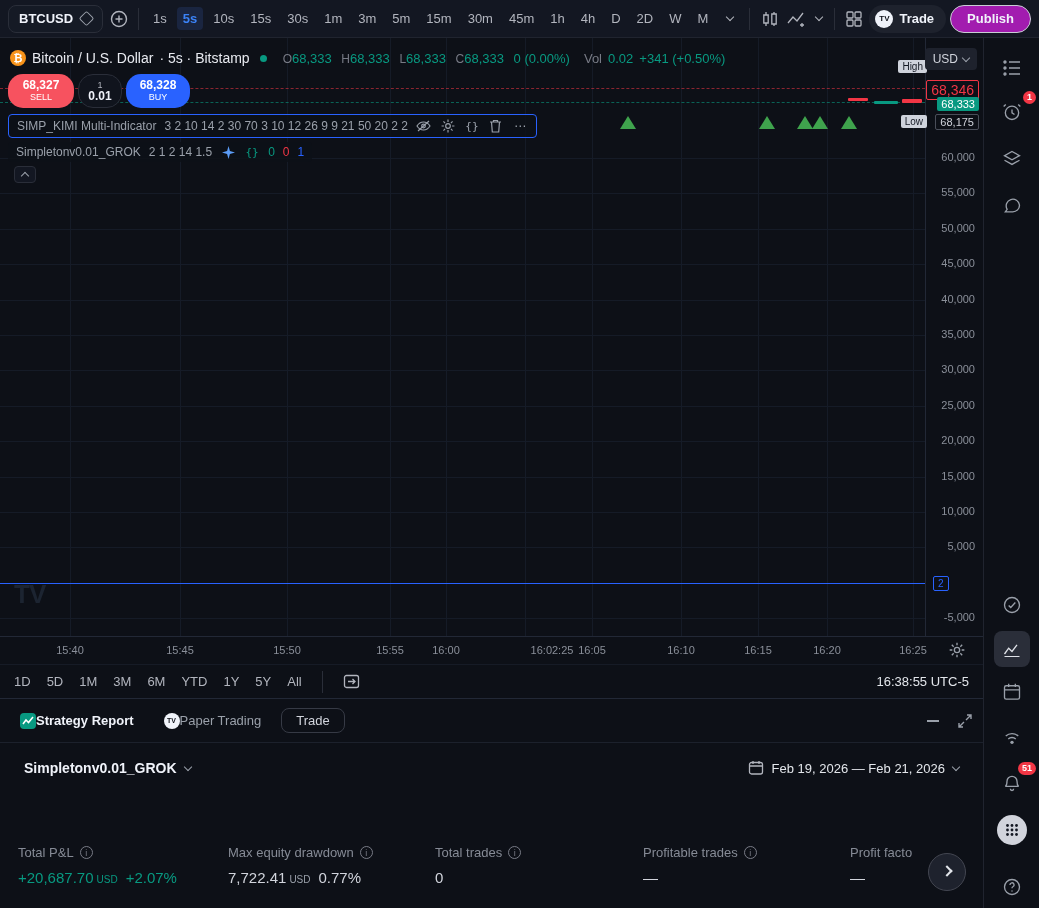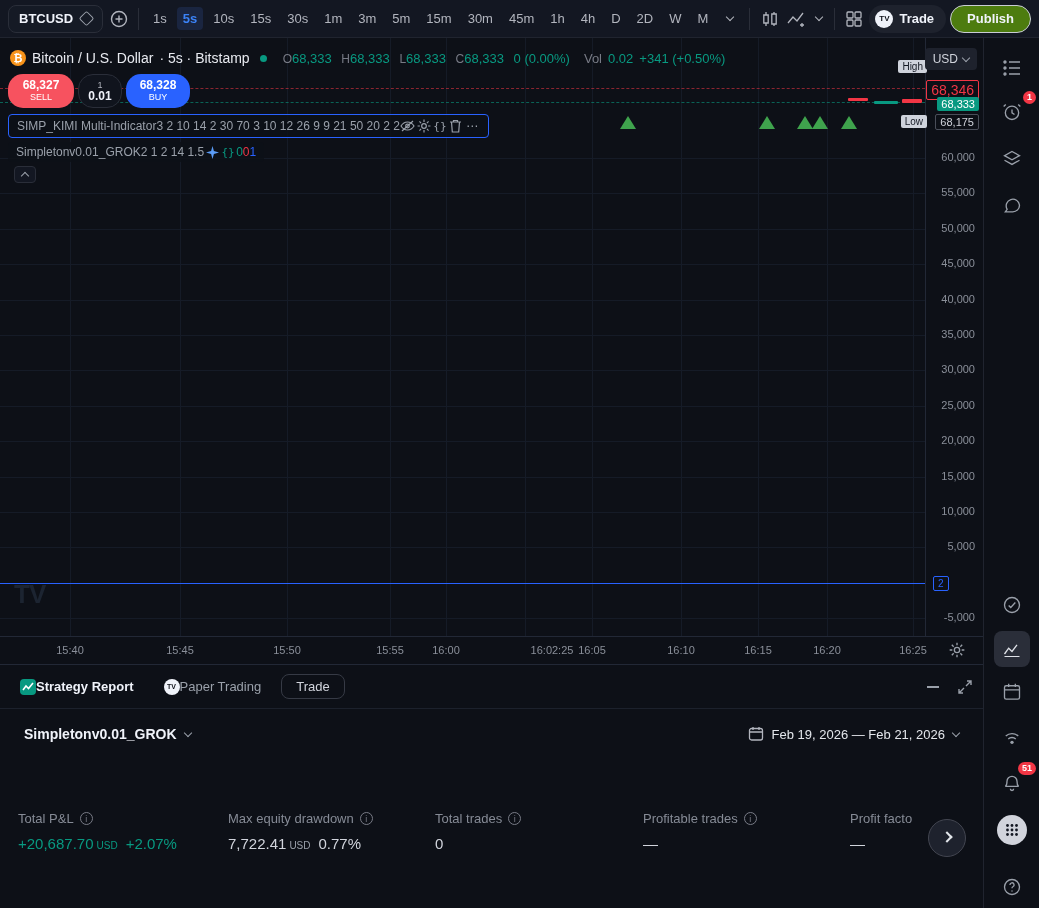--- a/index.html
+++ b/index.html
@@ -21,21 +21,21 @@
   .tf.active { color:#3b82f6; font-weight:bold; background:#1a2540; }
   .chev { display:inline-block; width:6px; height:6px; border-right:1.5px solid currentColor;
     border-bottom:1.5px solid currentColor; transform:rotate(45deg); margin-top:-3px; }
   .chev-up { transform:rotate(-135deg); margin-top:3px; }
   .chev-right { transform:rotate(-45deg); }
   .trade-pill { margin-left:auto; display:flex; align-items:center; gap:6px; background:#1e222d;
     border-radius:16px; padding:4px 12px 4px 6px; height:28px; cursor:pointer; }
   .tv-circle { width:18px; height:18px; border-radius:50%; background:#f0f3fa; color:#0d1017;
     font-size:8px; font-weight:bold; display:flex; align-items:center; justify-content:center; }
   .trade-pill span.lbl, .publish-pill { font-size:13px; font-weight:bold; color:#f0f3fa; }
-  .publish-pill { background:#4d7c0f; border:1px solid #c9cdd5; border-radius:16px;
+  .publish-pill { background:#a21caf; border:1px solid #c9cdd5; border-radius:16px;
     padding:5px 16px; height:28px; display:flex; align-items:center; cursor:pointer; }
 
   
   .main { display:flex; height:870px; }
   .chart-col { width:983px; display:flex; flex-direction:column; }
 
   
   .chart-area { position:relative; height:598px; background:#0d1017; overflow:hidden; }
   .vgrid { position:absolute; top:0; bottom:0; left:70px; width:1px; background:#151b27;
     box-shadow:110px 0 #151b27,217px 0 #151b27,320px 0 #151b27,376px 0 #151b27,455px 0 #151b27,
@@ -64,21 +64,21 @@
   .ow-box { height:34px; border-radius:15px; display:flex; flex-direction:column;
     align-items:center; justify-content:center; cursor:pointer; }
   .ow-sell { width:66px; background:#f7525f; color:#fff; }
   .ow-mid { width:44px; background:#10141d; border:1px solid #2a2e39; color:#f0f3fa; cursor:default; }
   .ow-buy { width:64px; background:#2962ff; color:#fff; }
   .ow-price { font-size:12px; font-weight:bold; line-height:13px; }
   .ow-sub { font-size:9px; line-height:11px; }
   .ow-spread { font-size:9px; color:#b2b5be; line-height:10px; }
   .ow-qty { font-size:12px; font-weight:bold; line-height:13px; }
 
-  .ind-row { position:absolute; left:8px; display:flex; align-items:center; 
+  .ind-row { position:absolute; left:8px; display:flex; align-items:center; gap:8px;
     font-size:12px; color:#9aa0aa; z-index:5; background:rgba(13,16,23,.85); padding:2px 8px;
     border-radius:4px;text-align:center; }
   .ind1 { top:76px; border:1px solid #2962ff; height:24px; }
   .ind2 { top:104px; height:20px; }
   .ind-ic { width:16px; height:16px; display:flex; align-items:center; justify-content:center;
     color:#9aa0aa; cursor:pointer; }
   .braces { font-family:"DejaVu Sans Mono",monospace; font-size:11px; }
   .braces.teal { color:#089981; }
   .val-teal { color:#089981; } .val-red { color:#f23645; } .val-blue { color:#2962ff; }
   .collapse-btn { position:absolute; left:14px; top:128px; width:22px; height:17px;
@@ -371,20 +371,39 @@
         <span class="tlabel" style="left:827px">16:20</span>
         <span class="tlabel" style="left:913px">16:25</span>
         <span class="taxis-gear">
           <svg width="16" height="16" viewBox="0 0 24 24" fill="none" stroke="#9aa0aa" stroke-width="2">
               <circle cx="12" cy="12" r="4"></circle>
               <path d="M12 1v4M12 19v4M1 12h4M19 12h4M4.2 4.2l2.8 2.8M17 17l2.8 2.8M19.8 4.2L17 7M7 17l-2.8 2.8"></path>
             </svg>
         </span>
       </div>
 
+      <div class="range-bar">
+        <span class="range-item">1D</span>
+        <span class="range-item">5D</span>
+        <span class="range-item">1M</span>
+        <span class="range-item">3M</span>
+        <span class="range-item">6M</span>
+        <span class="range-item">YTD</span>
+        <span class="range-item">1Y</span>
+        <span class="range-item">5Y</span>
+        <span class="range-item">All</span>
+        <span class="divider"></span>
+        <span class="range-item">
+          <svg width="17" height="17" viewBox="0 0 17 17" fill="none" stroke="#b2b5be" stroke-width="1.3">
+              <rect x="1.5" y="2.5" width="14" height="12" rx="2"></rect>
+              <path d="M5 8.5h7M9.5 6l2.5 2.5L9.5 11"></path>
+            </svg>
+        </span>
+        <span class="clock">16:38:55 UTC-5</span>
+      </div>
 
       <div class="report">
         <div class="tabs-row">
           <div class="tab active">
             <svg width="16" height="16" viewBox="0 0 16 16">
                 <rect width="16" height="16" rx="4" fill="#089981"></rect>
                 <path d="M3 11l3-4 2.5 2.5L13 4" stroke="#fff" stroke-width="1.6" fill="none"></path>
               </svg>
             <span>Strategy Report</span>
           </div>

